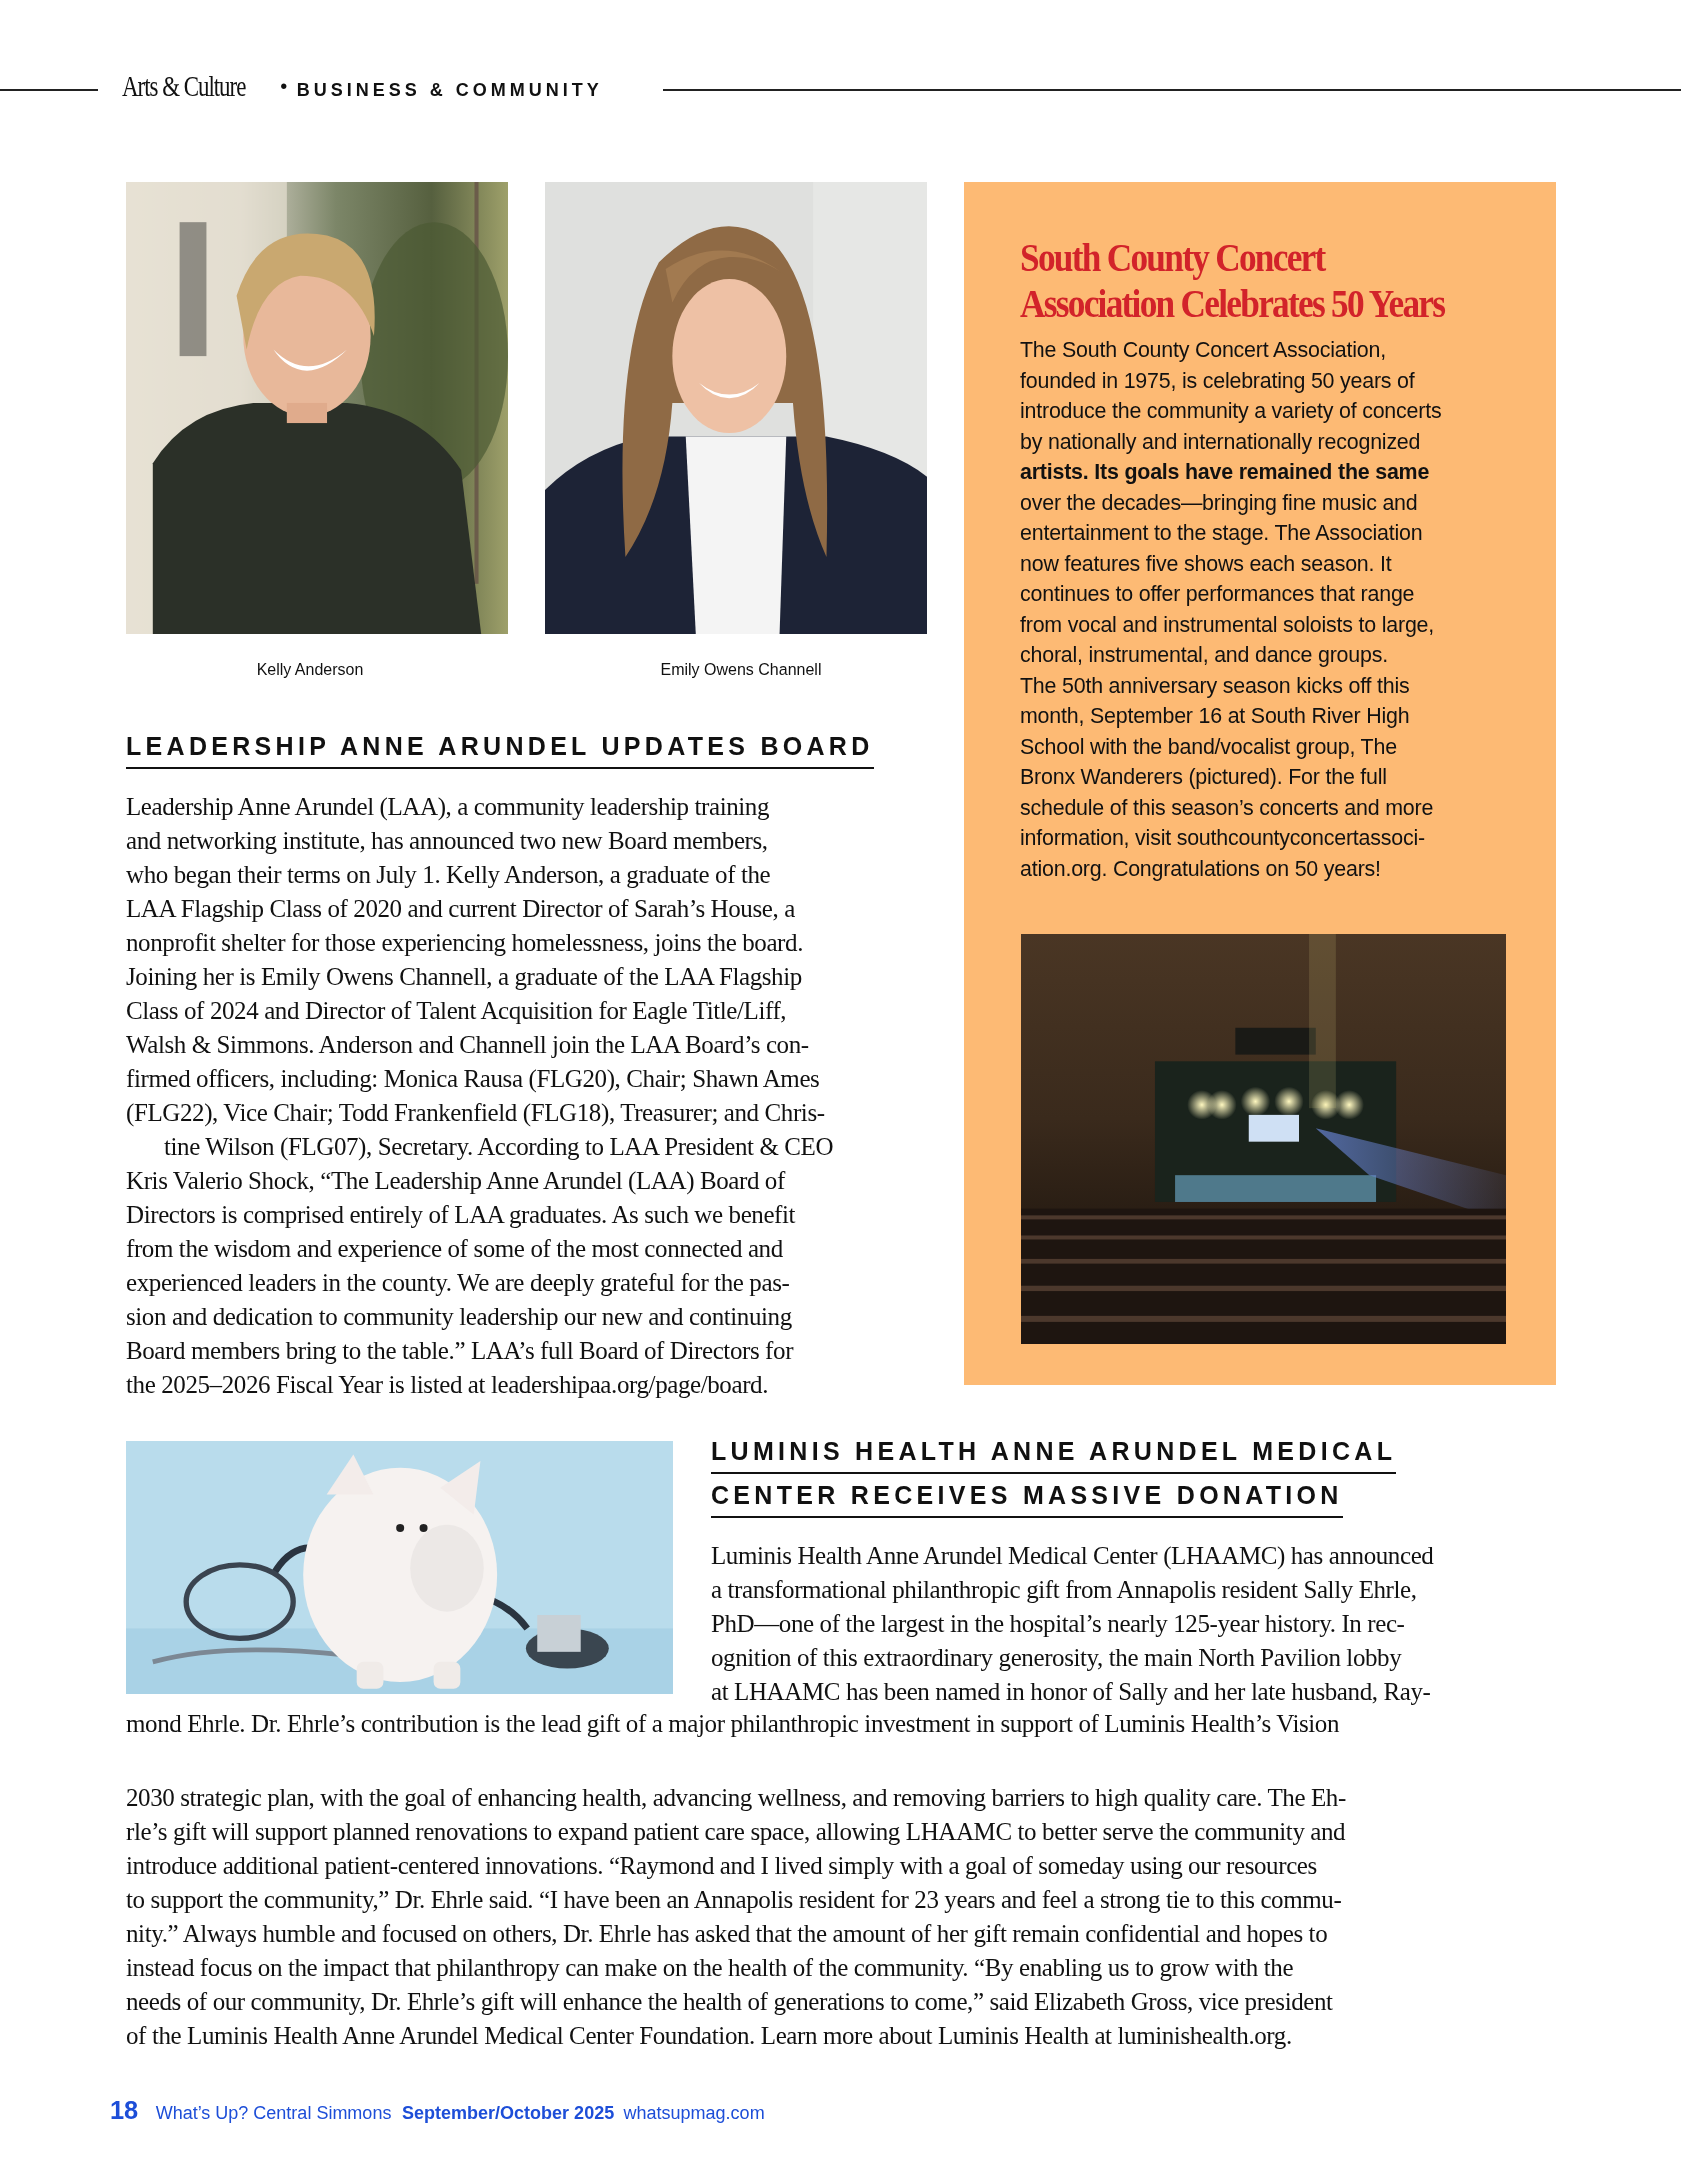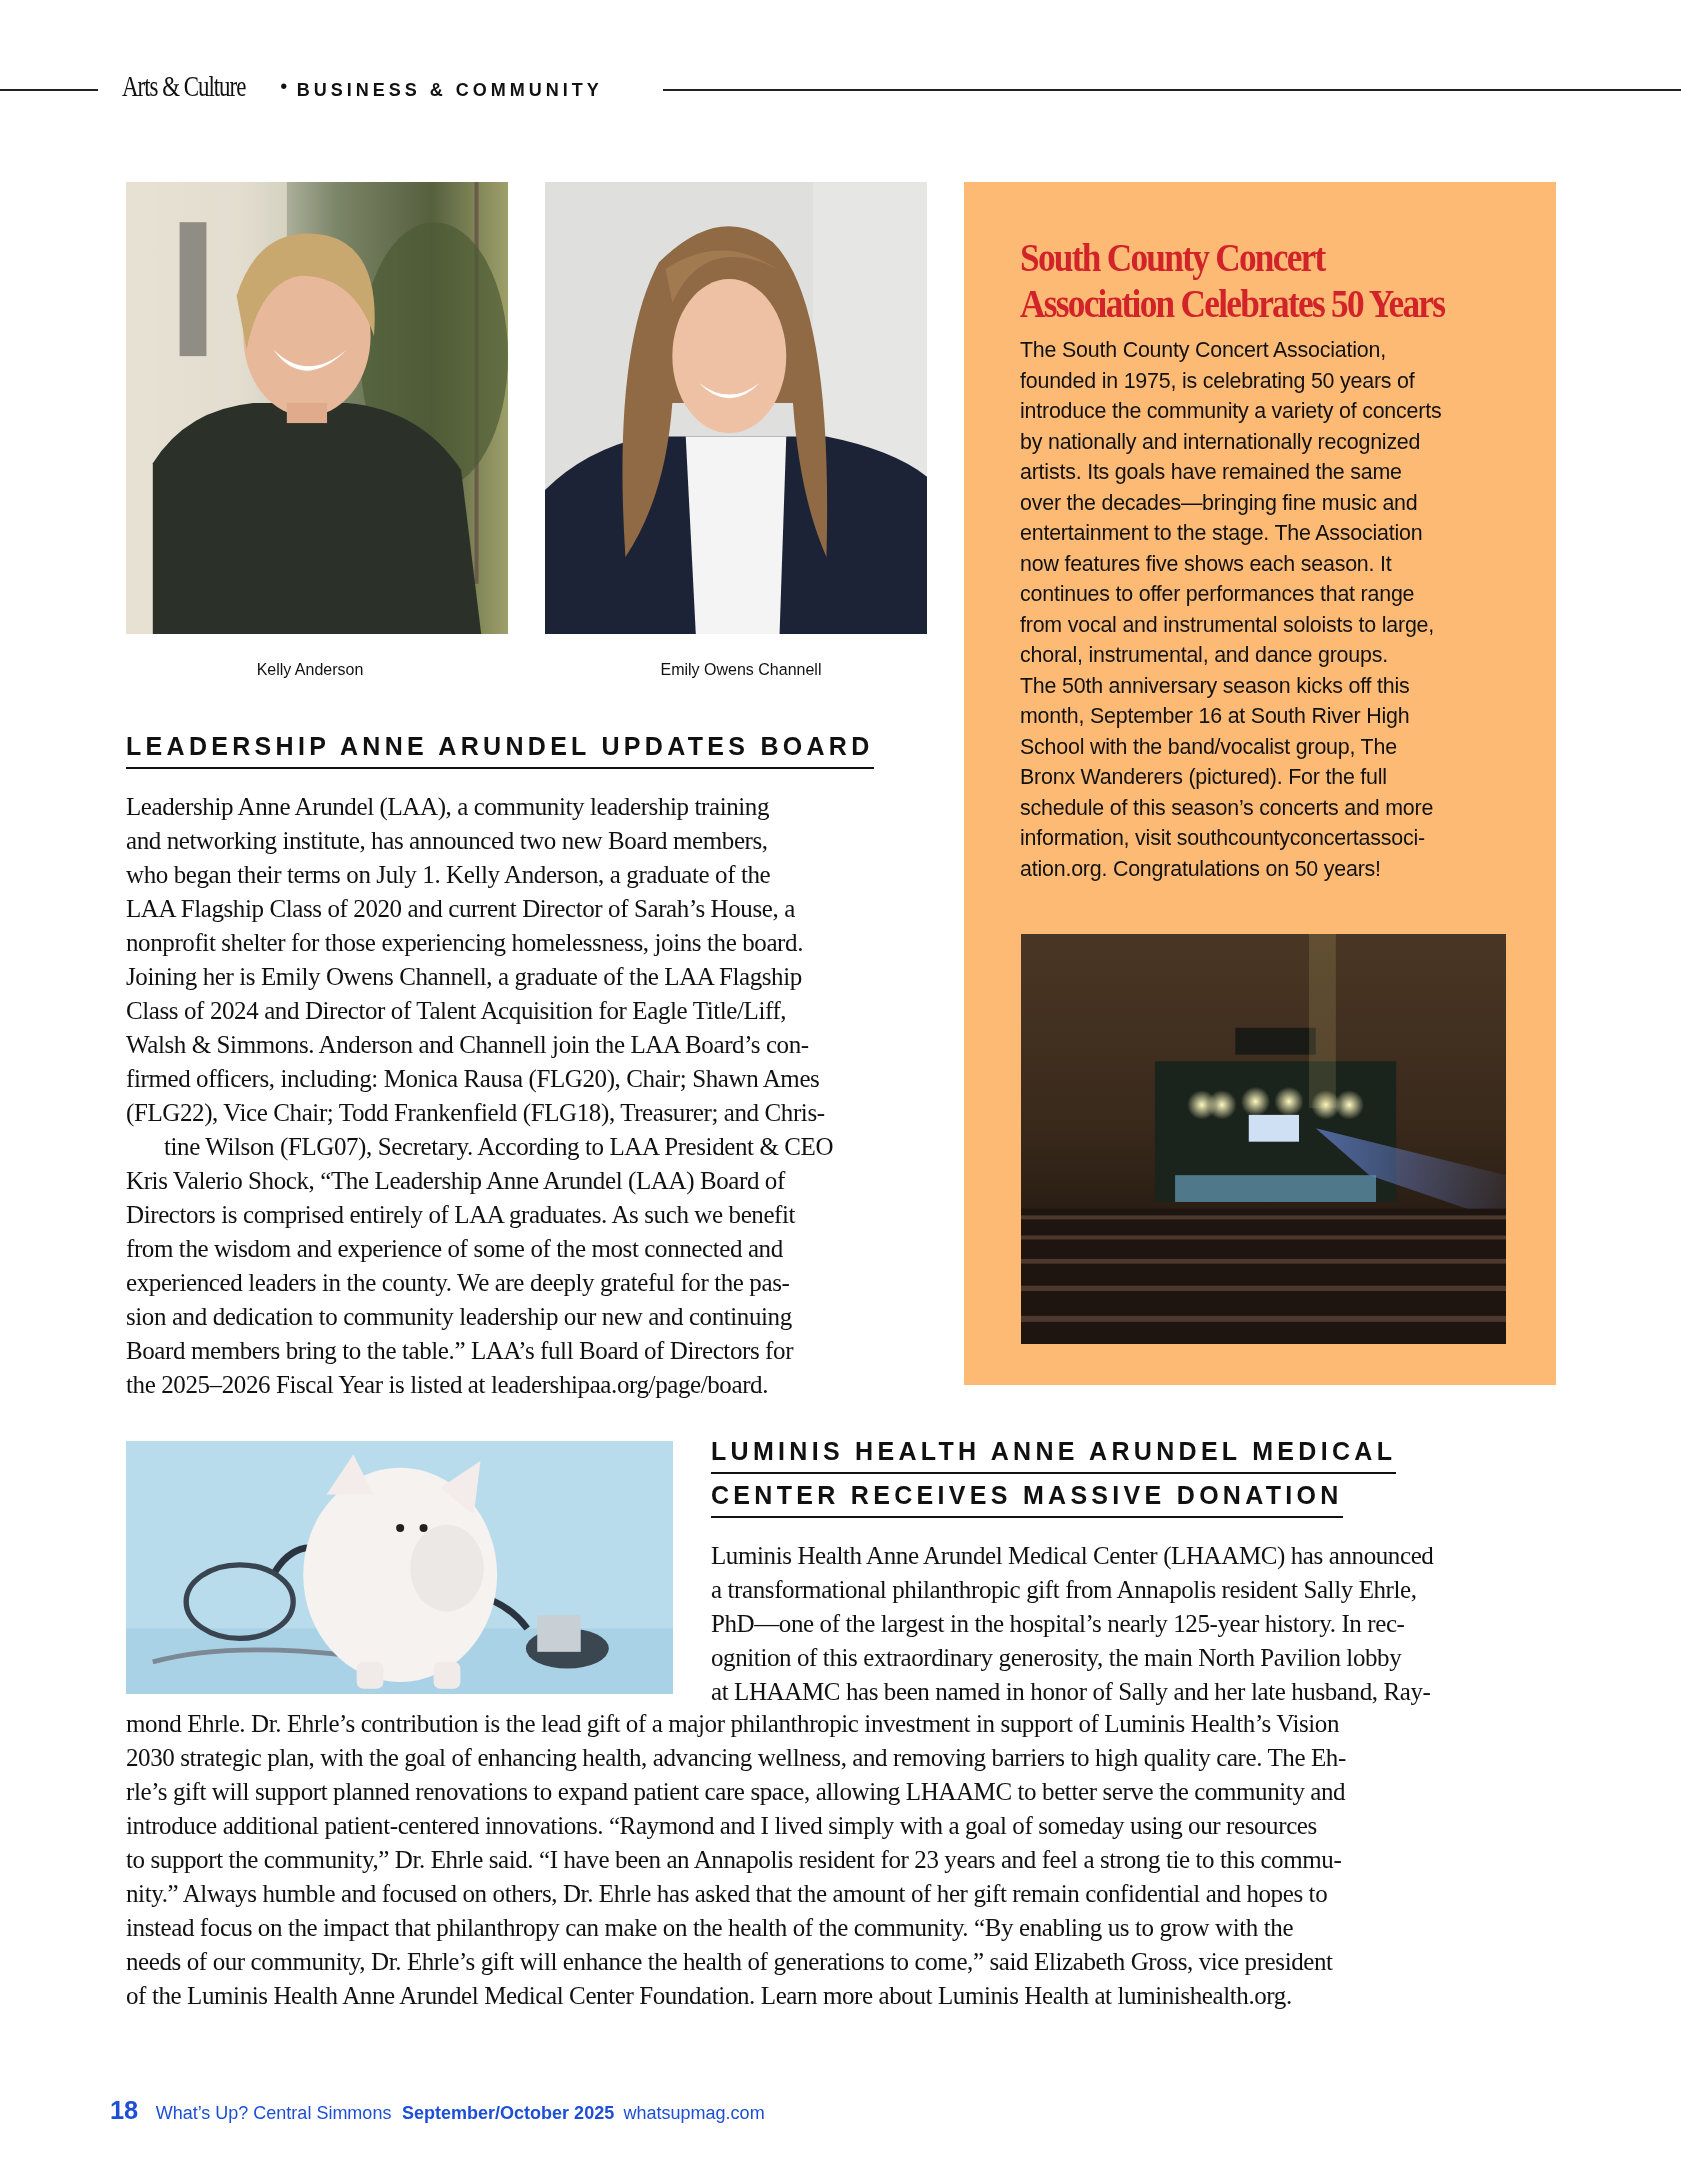--- a/index.html
+++ b/index.html
@@ -127,21 +127,21 @@
 <div id="sidebar">
   <div id="sidebar-title">
     <span class="bl">South County Concert</span>
     <span class="bl">Association Celebrates 50 Years</span>
   </div>
   <div id="sidebar-body">
     <span class="bl" style="display: block;">The South County Concert Association,</span>
     <span class="bl" style="display: block;">founded in 1975, is celebrating 50 years of</span>
     <span class="bl" style="display: block;">introduce the community a variety of concerts</span>
     <span class="bl" style="display: block;">by nationally and internationally recognized</span>
-    <span class="bl" style="display: block;">artists. Its goals have remained the same</span>
+    <span class="bl" style="display: block; font-weight: bold;">artists. Its goals have remained the same</span>
     <span class="bl" style="display: block;">over the decades—bringing fine music and</span>
     <span class="bl" style="display: block;">entertainment to the stage. The Association</span>
     <span class="bl" style="display: block;">now features five shows each season. It</span>
     <span class="bl" style="display: block;">continues to offer performances that range</span>
     <span class="bl" style="display: block;">from vocal and instrumental soloists to large,</span>
     <span class="bl" style="display: block;">choral, instrumental, and dance groups.</span>
     <span class="bl" style="display: block;">The 50th anniversary season kicks off this</span>
     <span class="bl" style="display: block;">month, September 16 at South River High</span>
     <span class="bl" style="display: block;">School with the band/vocalist group, The</span>
     <span class="bl" style="display: block;">Bronx Wanderers (pictured). For the full</span>
@@ -217,21 +217,21 @@
 <div class="kicker" id="kicker-lh2">CENTER RECEIVES MASSIVE DONATION</div>
 <div id="lh-body" class="body-serif">
   <span class="bl" style="display: block;">Luminis Health Anne Arundel Medical Center (LHAAMC) has announced</span>
   <span class="bl" style="display: block;">a transformational philanthropic gift from Annapolis resident Sally Ehrle,</span>
   <span class="bl" style="display: block;">PhD—one of the largest in the hospital’s nearly 125-year history. In rec-</span>
   <span class="bl" style="display: block;">ognition of this extraordinary generosity, the main North Pavilion lobby</span>
   <span class="bl" style="display: block;">at LHAAMC has been named in honor of Sally and her late husband, Ray-</span>
 </div>
 <div id="lh-body-full" class="body-serif">
   <span class="bl" style="display: block;">mond Ehrle. Dr. Ehrle’s contribution is the lead gift of a major philanthropic investment in support of Luminis Health’s Vision</span>
-  <span class="bl" style="display: block;">2030 strategic plan, with the goal of enhancing health, advancing wellness, and removing barriers to high quality care. The Eh-</span>
+  <span class="bl" style="display: block; margin-top: 40px;">2030 strategic plan, with the goal of enhancing health, advancing wellness, and removing barriers to high quality care. The Eh-</span>
   <span class="bl" style="display: block;">rle’s gift will support planned renovations to expand patient care space, allowing LHAAMC to better serve the community and</span>
   <span class="bl" style="display: block;">introduce additional patient-centered innovations. “Raymond and I lived simply with a goal of someday using our resources</span>
   <span class="bl" style="display: block;">to support the community,” Dr. Ehrle said. “I have been an Annapolis resident for 23 years and feel a strong tie to this commu-</span>
   <span class="bl" style="display: block;">nity.” Always humble and focused on others, Dr. Ehrle has asked that the amount of her gift remain confidential and hopes to</span>
   <span class="bl" style="display: block;">instead focus on the impact that philanthropy can make on the health of the community. “By enabling us to grow with the</span>
   <span class="bl" style="display: block;">needs of our community, Dr. Ehrle’s gift will enhance the health of generations to come,” said Elizabeth Gross, vice president</span>
   <span class="bl" style="display: block;">of the Luminis Health Anne Arundel Medical Center Foundation. Learn more about Luminis Health at luminishealth.org.</span>
 </div>
 
 <div class="footer">

